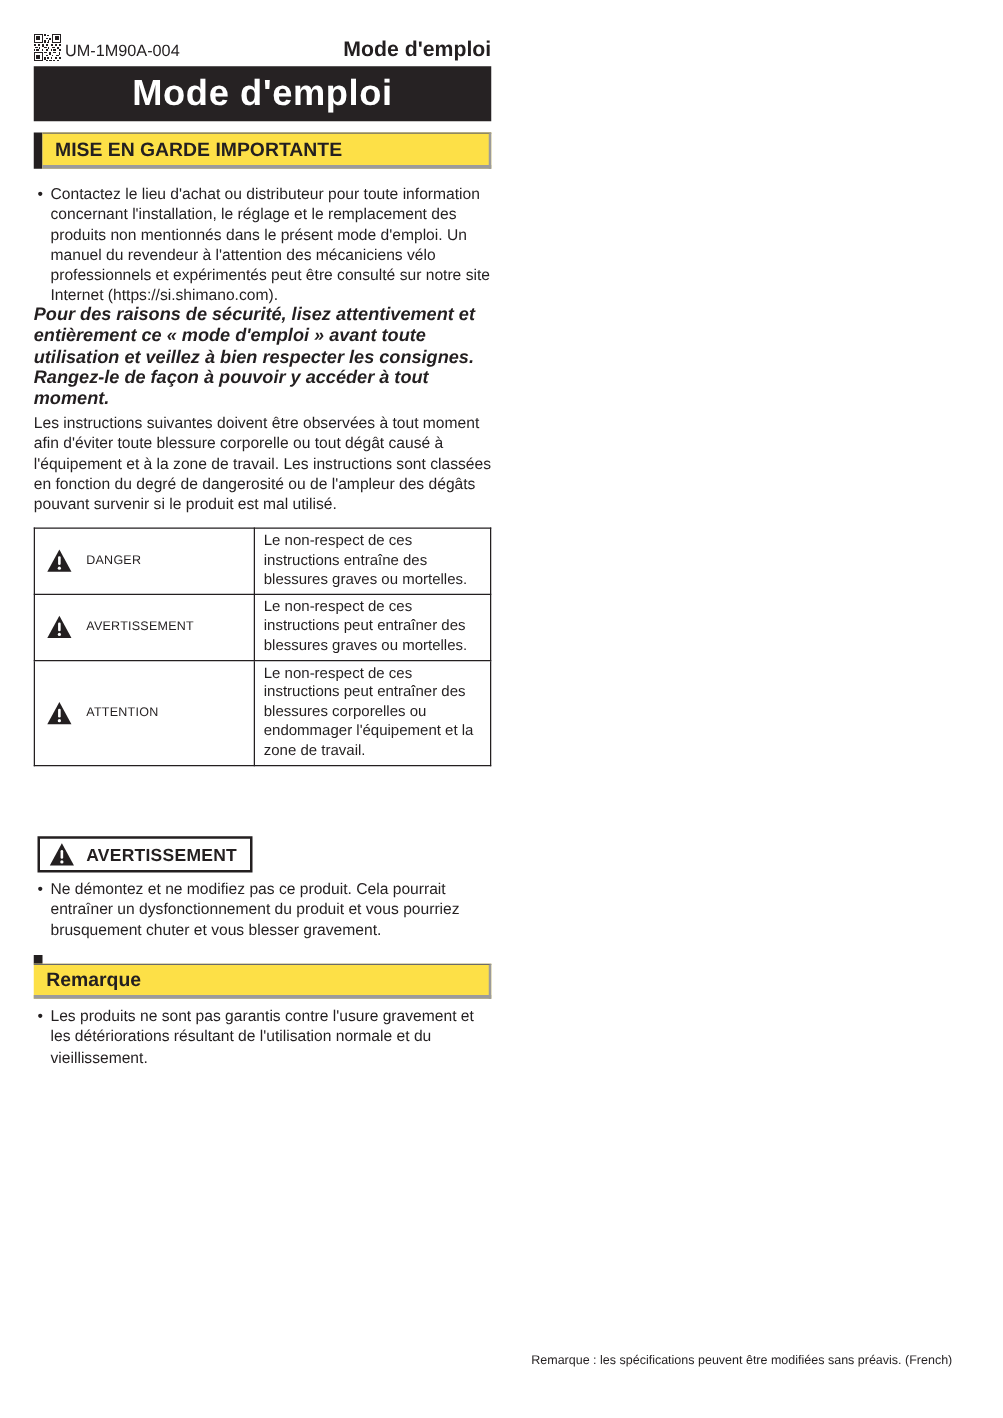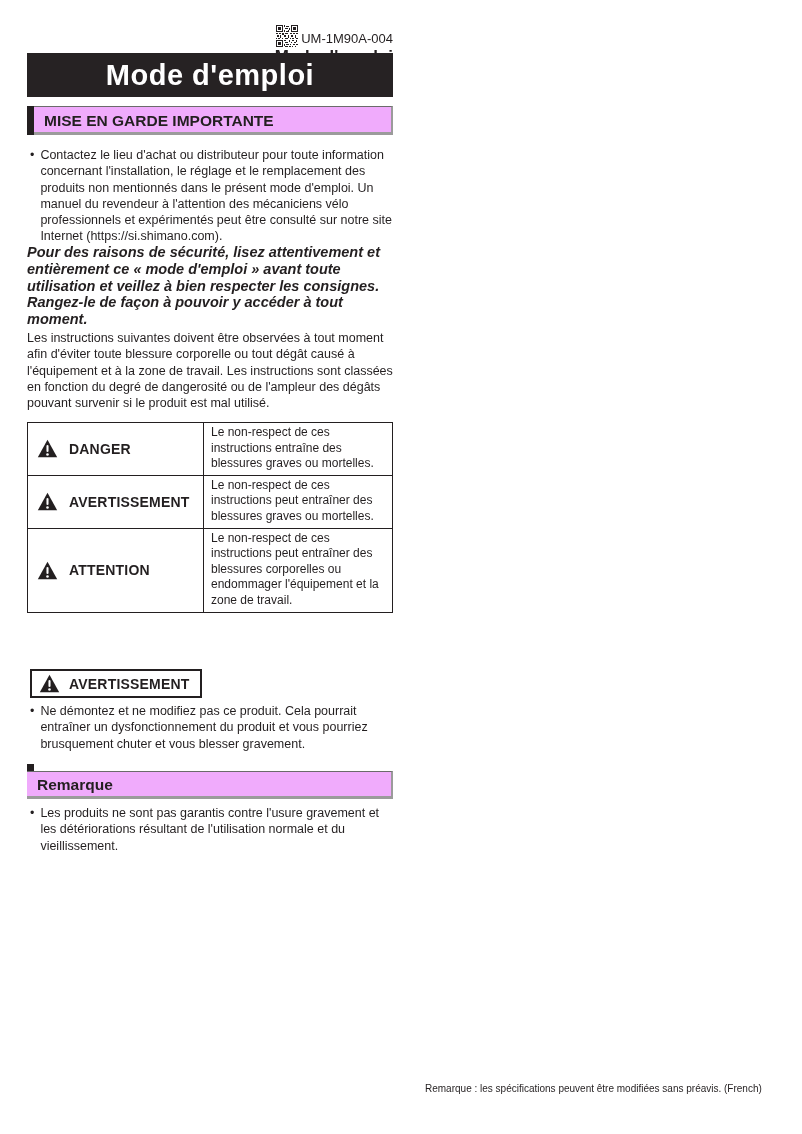--- a/index.html
+++ b/index.html
@@ -10,21 +10,21 @@
     width: 802px;
     height: 1134px;
     background: #ffffff;
     overflow: hidden;
   }
   .abs { position: absolute; }
 
   
   .top-header {
     left: 27px; top: 25px; width: 366px; height: 24px;
-    display: flex; justify-content: space-between; align-items: flex-end; flex-direction: column;
+    display: flex; justify-content: space-between; align-items: flex-end;
   }
   .top-left { display: flex; align-items: flex-end; gap: 3px; }
   .qr { display: block; width: 22px; height: 22px; }
   .doc-code { font-size: 13px; line-height: 15px; padding-bottom: 1px; }
   .top-title { font-size: 17px; font-weight: 600; line-height: 19px; }
 
   
   .banner {
     left: 27px; top: 53px; width: 366px; height: 44px;
     background: #262223;
@@ -33,21 +33,21 @@
   .banner span {
     color: #ffffff; font-size: 29px; font-weight: 700; letter-spacing: 0.5px;
   }
 
   
   .sec-header {
     display: flex; width: 366px;
   }
   .sec-bar { width: 7px; background: #231f20; flex: 0 0 7px; }
   .sec-body {
-    flex: 1; background: #f0abfc;
+    flex: 1; background: #fde047;
     border-top: 1px solid #6b6b6b;
     border-right: 2px solid #9b9b9b;
     border-bottom: 3px solid #9b9b9b;
     padding: 3px 10px 2px 10px;
     font-size: 15.5px; font-weight: 700; line-height: 19px;
     display: flex; flex-direction: column; justify-content: center;
   }
   .h-sec1 { left: 27px; top: 106px; height: 29px; }
   .h-sec2 { left: 27px; top: 600px; height: 48px; }
   .h-sec3 { left: 27px; top: 764px; height: 29px; flex-direction: column; }
@@ -77,21 +77,21 @@
     border-collapse: collapse;
   }
   .hazard-table td {
     border: 1px solid #231f20;
     vertical-align: middle;
   }
   .cell-label {
     width: 176px; padding-left: 9px;
   }
   .label-inner { display: flex; align-items: center; gap: 11px; }
-  .label-text { font-size: 14px; font-weight: 700; letter-spacing: 0.2px; }
+  .label-text { font-size: 10px; font-weight: 400; letter-spacing: 0.2px; }
   .cell-desc {
     padding: 2px 6px 3px 7px;
     font-size: 12px; line-height: 15.6px;
     vertical-align: top !important;
     margin-left: 44px;
   }
   .row-h1 td { height: 47px; }
   .row-h2 td { height: 47px; }
   .row-h3 td { height: 64px; }
 

